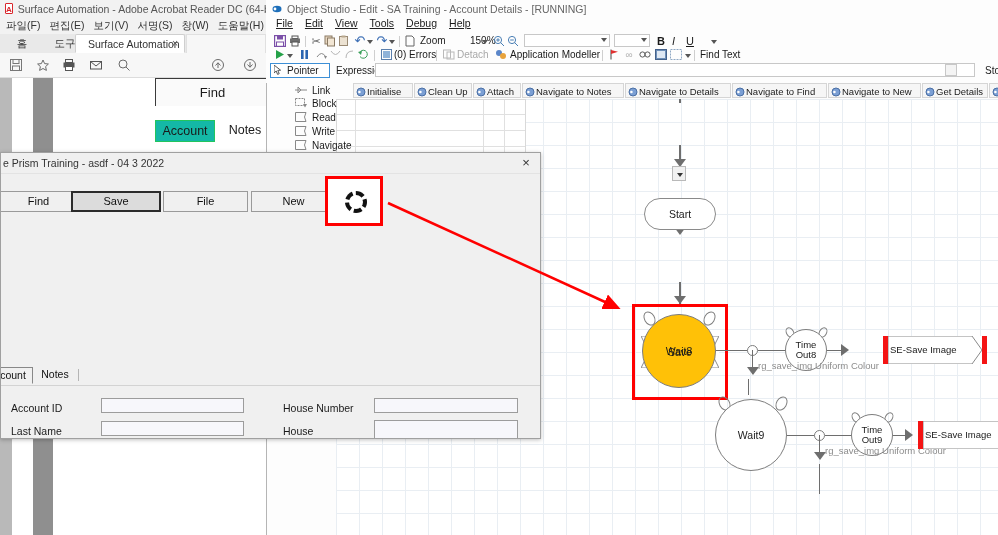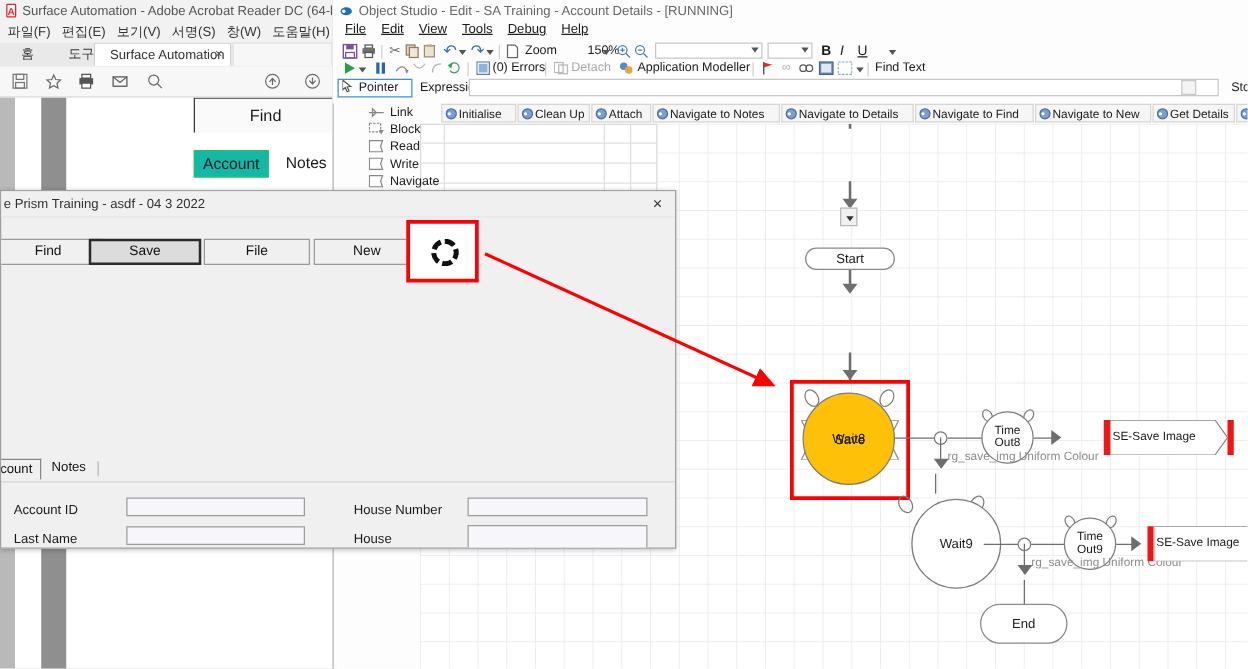--- a/index.html
+++ b/index.html
@@ -207,21 +207,21 @@
 <div id="canvas" class="abs">
 
   <div class="conn" style="left:343px;top:0px;width:2px;height:4px;"></div>
   <div class="conn" style="left:343px;top:46px;width:2px;height:20px;"></div>
   <div class="arrow-d" style="left:338px;top:60px;"></div>
   <div class="conn" style="left:343px;top:114px;width:2px;height:20px;"></div>
   <div class="arrow-d" style="left:338px;top:128px;"></div>
   <div class="conn" style="left:343px;top:183px;width:2px;height:22px;"></div>
   <div class="arrow-d" style="left:338px;top:197px;"></div>
 
-  <div class="node n-round" style="left:308px;top:99px;width:72px;height:18px;">
+  <div class="node n-round" style="left:308px;top:99px;width:72px;height:32px;">
     <span>Start</span>
   </div>
 
 
   <div class="node n-nav" style="left:305px;top:237px;width:78px;height:32px;">
     <svg class="navshape" viewBox="0 0 78 32" preserveAspectRatio="none">
         <polygon points="0,0 78,0 70,16 78,32 0,32 8,16" fill="#ffffff" stroke="#8a8a8a"></polygon>
       </svg>
     <span class="lbl">Save</span>
   </div>
@@ -254,21 +254,21 @@
         <polygon points="0,0 84,0 94,14 84,28 0,28" fill="#ffffff" stroke="#8a8a8a"></polygon>
       </svg>
     <div class="se-bar" style="left:99px;"></div>
     <span class="se-lbl">SE-Save Image</span>
   </div>
 
   <div class="conn" style="left:412px;top:280px;width:1px;height:16px;"></div>
 
   <div class="wait-ear" style="left:383px;top:297px;transform:rotate(-30deg);"></div>
   <div class="wait-ear" style="left:440px;top:297px;transform:rotate(30deg);"></div>
-  <div class="wait-circle" style="left:393px;top:300px;width:72px;height:72px;background:#ffffff;justify-content:center;">
+  <div class="wait-circle" style="left:379px;top:300px;width:72px;height:72px;background:#ffffff;justify-content:center;">
     <span>Wait9</span>
   </div>
   <div class="conn" style="left:451px;top:336px;width:28px;height:1px;"></div>
   <div class="junction" style="left:478px;top:331px;"></div>
   <div class="conn" style="left:483px;top:336px;width:1px;height:24px;"></div>
   <div class="arrow-d" style="left:478px;top:353px;"></div>
   <div class="conn" style="left:489px;top:336px;width:28px;height:1px;"></div>
   <div class="wait-ear" style="left:516px;top:313px;width:8px;height:11px;transform:rotate(-30deg);"></div>
   <div class="wait-ear" style="left:549px;top:313px;width:8px;height:11px;transform:rotate(30deg);"></div>
   <div class="timeout" style="left:515px;top:315px;width:42px;height:42px;">
@@ -282,23 +282,20 @@
   <div class="se-node" style="left:582px;top:322px;width:106px;">
     <div class="se-bar" style="left:0;"></div>
     <svg class="se-hex" width="96" height="28" viewBox="0 0 96 28" preserveAspectRatio="none">
         <polygon points="0,0 86,0 96,14 86,28 0,28" fill="#ffffff" stroke="#8a8a8a"></polygon>
       </svg>
 
     <span class="se-lbl">SE-Save Image</span>
   </div>
 
   <div class="conn" style="left:483px;top:365px;width:1px;height:30px;"></div>
-  <div class="node n-round" style="left:448px;top:384px;width:70px;height:32px;">
-    <span>End</span>
-  </div>
 </div>
 
 <div id="gridtable" class="abs">
   <div class="gt-col" style="left:18px;"></div>
   <div class="gt-col" style="left:146px;"></div>
   <div class="gt-col" style="left:167px;"></div>
   <div class="gt-row" style="top:14px;"></div>
   <div class="gt-row" style="top:30px;"></div>
   <div class="gt-row" style="top:46px;"></div>
 </div>

